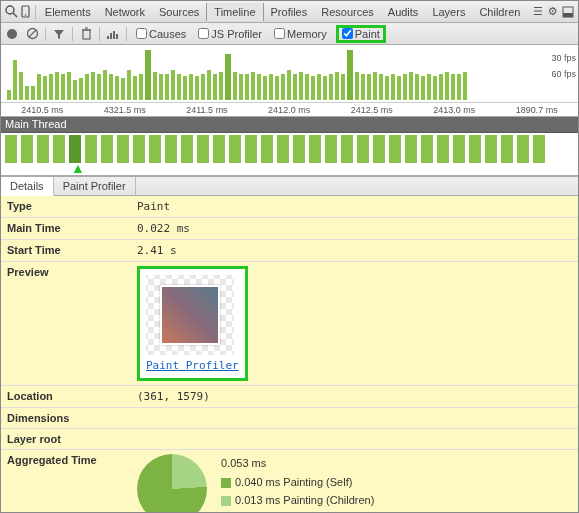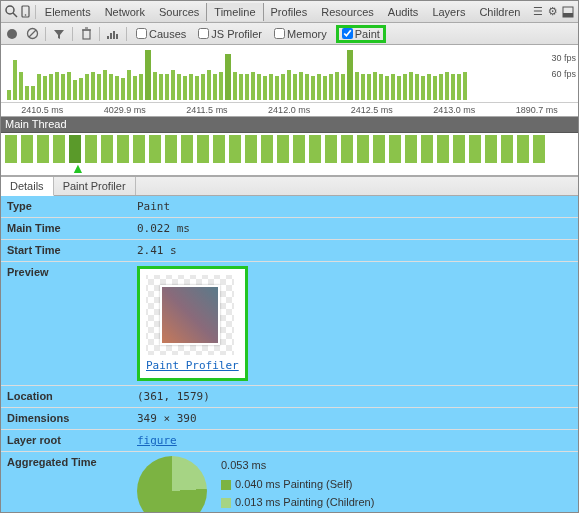--- a/index.html
+++ b/index.html
@@ -22,21 +22,21 @@
 .bar{background:#8bc34a;margin:0 1px;width:4px}
 .bar.t{background:#7ab33a;width:6px}
 .axis{position:absolute;bottom:0;left:0;right:0;height:14px;border-top:1px solid #ccc;display:flex;justify-content:space-around;font-size:9px;color:#555;align-items:center}
 .labelrow{height:16px;background:#6a6a6a;color:#fff;font-size:11px;padding:1px 4px;border-bottom:1px solid #555}
 .mainthread{height:43px;background:#fff;border-bottom:1px solid #aaa;display:flex;align-items:flex-start;padding-top:2px;position:relative}
 .mt-bar{background:#8bc34a;width:12px;height:28px;margin:0 2px}
 .arrowup{position:absolute;bottom:-1px;left:70px;color:#22c522;font-size:14px;font-weight:bold}
 .subtabs{height:20px;border-top:1px solid #aaa;border-bottom:1px solid #aaa;background:linear-gradient(#efefef,#e4e4e4);display:flex;font-size:11px}
 .subtabs div{padding:3px 9px;cursor:pointer;border-right:1px solid #bbb;color:#444}
 .subtabs .sel{background:#fff;border-bottom:1px solid #fff;margin-bottom:-1px}
-.details{overflow-y:auto;height:317px;background:#7dd3fc}
+.details{overflow-y:auto;height:317px;background:#fef9c3}
 .row{display:flex;border-bottom:1px solid #ddd;padding:4px 6px;align-items:flex-start}
 .row .k{width:130px;font-weight:bold;font-size:11px;color:#333}
 .row .v{flex:1;font-family:Menlo,monospace;font-size:11px;color:#333}
 .preview-box{border:3px solid #22c522;padding:6px;background:#fff;display:inline-block}
 .preview-inner{width:88px;height:80px;background:repeating-conic-gradient(#e8e8e8 0% 25%,#fff 0% 50%) 50%/12px 12px;display:flex;align-items:center;justify-content:center;margin-bottom:4px}
 .preview-img{padding:4px;width:60px;height:60px;background:linear-gradient(45deg,#c67a5a,#8a6a7a,#5a7a8a);border:2px solid #fff;box-shadow:0 0 2px rgba(0,0,0,.3)}
 .link{color:#1565c0;text-decoration:underline;cursor:pointer;font-family:Menlo,monospace;font-size:11px}
 .agg{display:flex;align-items:flex-start;gap:14px}
 .pie{width:70px;height:70px;border-radius:50%;background:conic-gradient(#a6d484 0 24%,#7cb342 24% 100%)}
 .legend{font-family:Menlo,monospace;font-size:11px;line-height:1.7}
@@ -213,21 +213,21 @@
       <div class="bar" style="height:26px"></div>
       <div class="bar" style="height:24px"></div>
     <div class="bar" style="height:26px"></div>
       <div class="bar" style="height:28px"></div>
       <div class="bar" style="height:26px"></div>
     <div class="bar" style="height:26px"></div>
       <div class="bar" style="height:28px"></div>
   </div>
   <div class="axis">
     <span>2410.5 ms</span>
-      <span>4029.9 ms</span>
+      <span>4321.5 ms</span>
       <span>2411.5 ms</span>
     <span>2412.0 ms</span>
       <span>2412.5 ms</span>
       <span>2413.0 ms</span>
       <span>1890.7 ms</span>
   </div>
 </div>
 
 <div class="labelrow">Main Thread</div>
 <div class="mainthread">
@@ -296,25 +296,23 @@
         <div style="text-align:center"><span class="link">Paint Profiler</span></div>
       </div>
     </div>
   </div>
   <div class="row">
       <div class="k">Location</div>
       <div class="v">(361, 1579)</div>
     </div>
   <div class="row">
       <div class="k">Dimensions</div>
-      <div class="v">349 × 390</div>
     </div>
   <div class="row">
       <div class="k">Layer root</div>
-      <div class="v"><span class="link">figure</span></div>
     </div>
   <div class="row" style="border-bottom:none">
       <div class="k">Aggregated Time</div>
     <div class="v">
       <div class="agg">
         <div class="pie"></div>
         <div class="legend">
           <div>0.053 ms</div>
           <div><span class="sq sq1"></span><span>0.040 ms Painting (Self)</span></div>
           <div><span class="sq sq2"></span><span>0.013 ms Painting (Children)</span></div>

